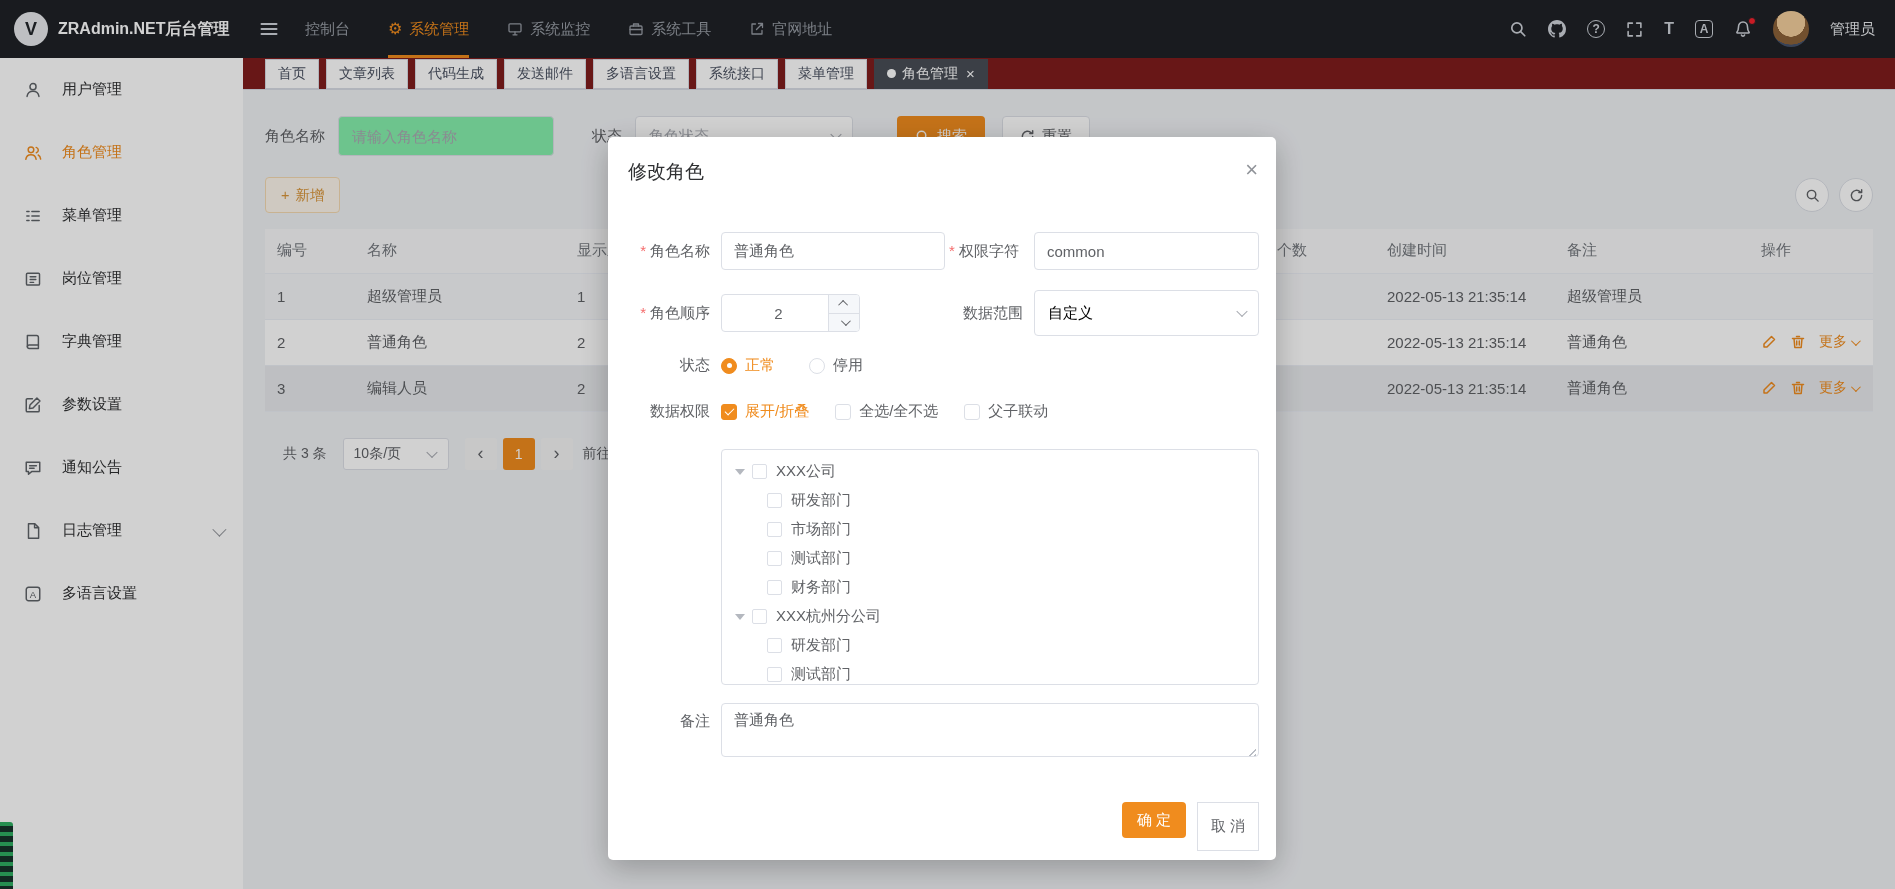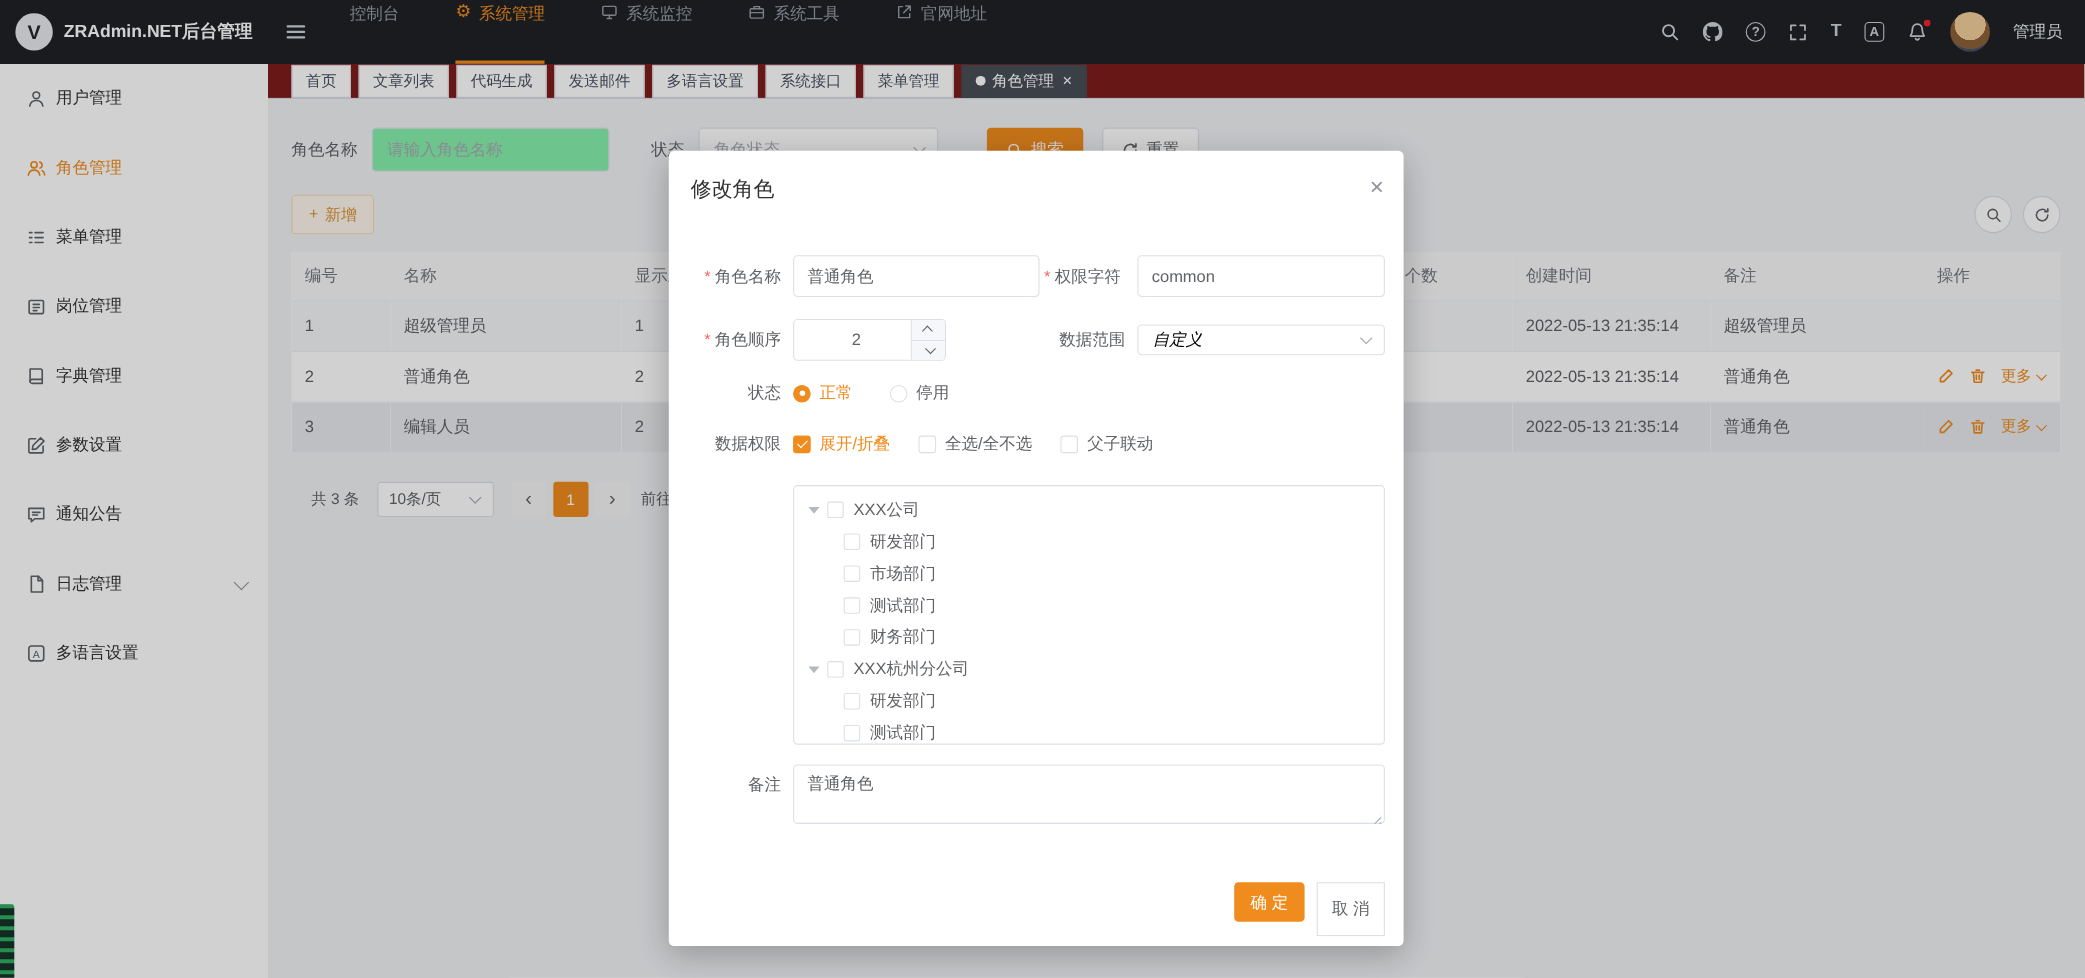--- a/index.html
+++ b/index.html
@@ -11,39 +11,39 @@
 
   
   .header { position:fixed; top:0; left:0; right:0; height:58px; background:#1f2227;
     display:flex; align-items:center; z-index:20; }
   .logo { width:243px; flex-shrink:0; display:flex; align-items:center; gap:10px; padding-left:14px; }
   .logo-circle { width:34px; height:34px; border-radius:50%; background:#e8eaed; color:#23262b;
     font-weight:bold; font-size:18px; display:flex; align-items:center; justify-content:center; }
   .logo-text { color:#fff; font-size:16px; font-weight:bold; white-space:nowrap; }
   .hamburger { color:#cfd3da; margin-left:16px; cursor:pointer; }
   .topnav { display:flex; align-items:stretch; height:100%; margin-left:26px; gap:38px; }
-  .topnav-item { display:flex; gap:7px; color:#979ca4; font-size:15px;
-    cursor:pointer; border-bottom:3px solid transparent; padding-top:3px;margin-left:13px; }
+  .topnav-item { display:flex; align-items:center; gap:7px; color:#979ca4; font-size:15px;
+    cursor:pointer; border-bottom:3px solid transparent; padding-top:3px; }
   .topnav-item.active { color:#f08c1e; border-bottom-color:#f08c1e; }
   .topnav-item .glyph { font-size:16px; line-height:1; }
   .header-right { margin-left:auto; display:flex; align-items:center; gap:21px; padding-right:20px; }
   .hicon { color:#cfd3da; position:relative; cursor:pointer; display:flex; align-items:center; justify-content:center; }
   .qmark, .amark { width:18px; height:18px; border:1.4px solid #cfd3da; border-radius:50%;
     font-size:12px; font-weight:bold; display:flex; align-items:center; justify-content:center; }
   .amark { border-radius:4px; }
   .tmark { font-size:16px; font-weight:bold; }
   .badge-dot { position:absolute; top:-3px; right:-4px; width:8px; height:8px; border-radius:50%;
     background:#f5222d; border:1px solid #1f2227; }
   .avatar { width:36px; height:36px; border-radius:50%;
     background:radial-gradient(circle at 50% 32%, #f3cf9d 0 46%, #8c6239 47% 72%, #46526b 73%); }
   .username { color:#eceef1; font-size:15px; }
 
   
   .sidebar { position:fixed; top:58px; left:0; bottom:0; width:243px; background:#fff; z-index:5; }
-  .side-item { height:63px; display:flex; align-items:center; gap:9px; padding:0 20px 0 24px;
+  .side-item { height:63px; display:flex; align-items:center; gap:20px; padding:0 20px 0 24px;
     font-size:15px; color:#303133; cursor:pointer; }
   .side-item svg { width:18px; height:18px; color:#5f6368; flex-shrink:0; }
   .side-item.active { color:#f08c1e; }
   .side-item.active svg { color:#f08c1e; }
   .side-chevron { margin-left:auto; width:10px; height:10px; border-right:1.6px solid #909399;
     border-bottom:1.6px solid #909399; transform:rotate(45deg) translateY(-2px); }
 
   
   .main { position:absolute; left:243px; top:58px; right:0; bottom:0; }
   .tagsbar { height:32px; background:#7f1d1d; border-bottom:1px solid #d8dce5; display:flex;
@@ -136,21 +136,21 @@
   .num-wrap { width:139px; position:relative; }
   .num-wrap input { width:100%; text-align:center; padding-right:36px; }
   .steppers { position:absolute; right:1px; top:1px; bottom:1px; width:31px;
     border-left:1px solid #dcdfe6; display:flex; flex-direction:column; }
   .step { flex:1; background:#f5f7fa; display:flex; align-items:center; justify-content:center; cursor:pointer; }
   .step-up { border-bottom:1px solid #dcdfe6; border-radius:0 3px 0 0; }
   .step-dn { border-radius:0 0 3px 0; }
   .chev { width:7px; height:7px; border-right:1.4px solid #606266; border-bottom:1.4px solid #606266; }
   .chev.up { transform:rotate(-135deg) translateY(-2px); }
   .chev.dn { transform:rotate(45deg) translateY(-2px); }
-  .fselect { width:225px; height:28px;font-style:italic; }
+  .fselect { width:225px; height:46px; }
 
   .radio { display:flex; align-items:center; gap:8px; margin-right:34px; font-size:15px;
     color:#606266; cursor:pointer;text-align:right; }
   .radio-dot { width:16px; height:16px; border-radius:50%; border:1px solid #dcdfe6;
     background:#fff; position:relative; flex-shrink:0; }
   .radio.checked { color:#f08c1e; }
   .radio.checked .radio-dot { border-color:#f08c1e; background:#f08c1e; }
   .radio.checked .radio-dot::after { content:""; position:absolute; inset:4.5px; border-radius:50%; background:#fff; }
 
   .checkbox { display:flex; align-items:center; gap:8px; margin-right:26px; font-size:15px;

